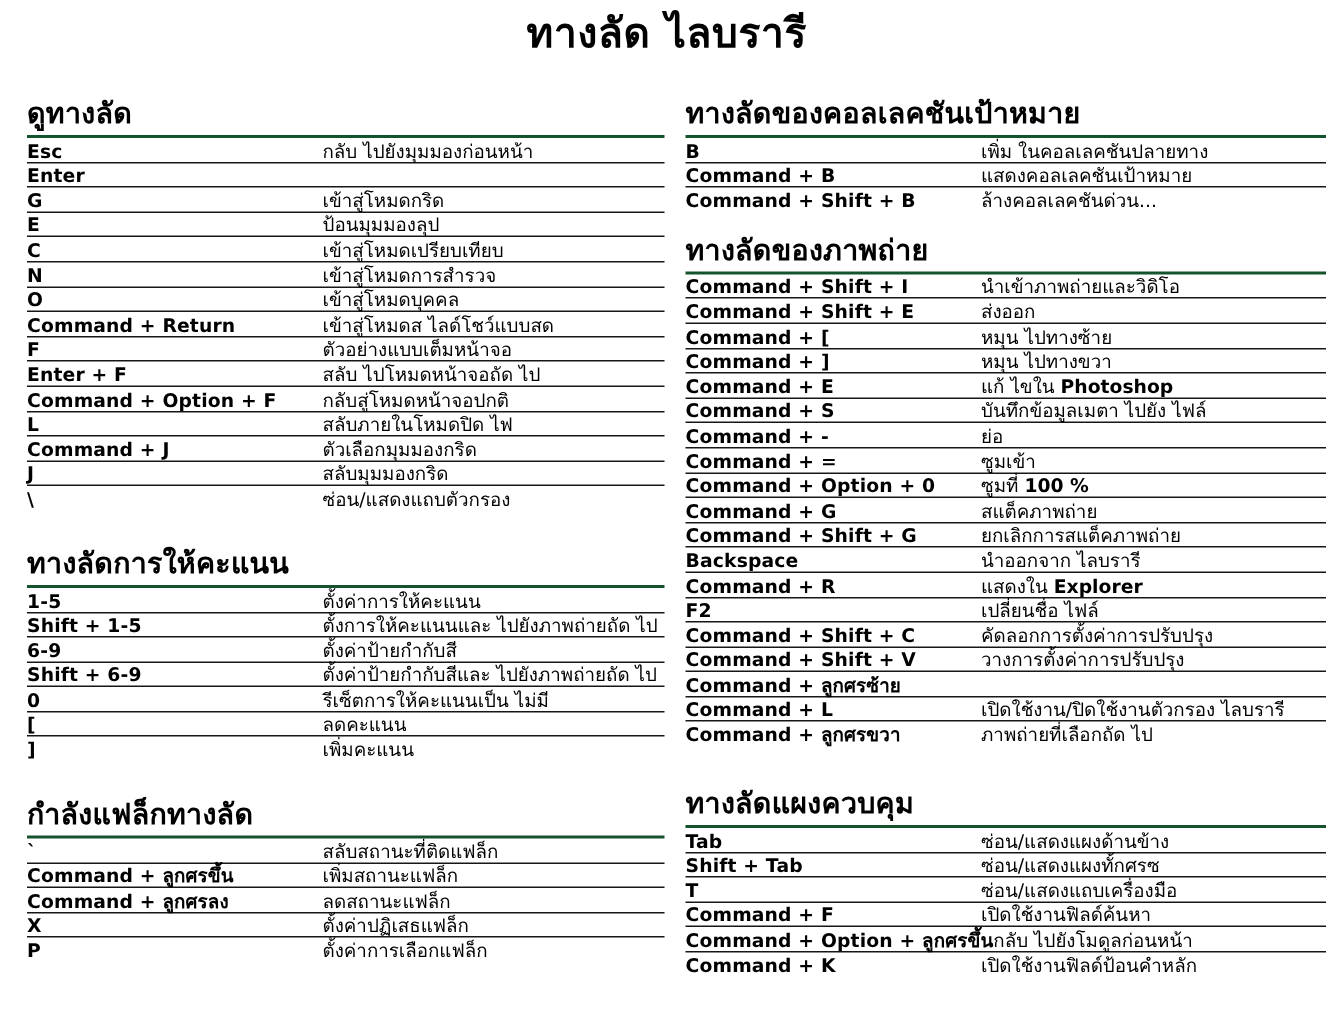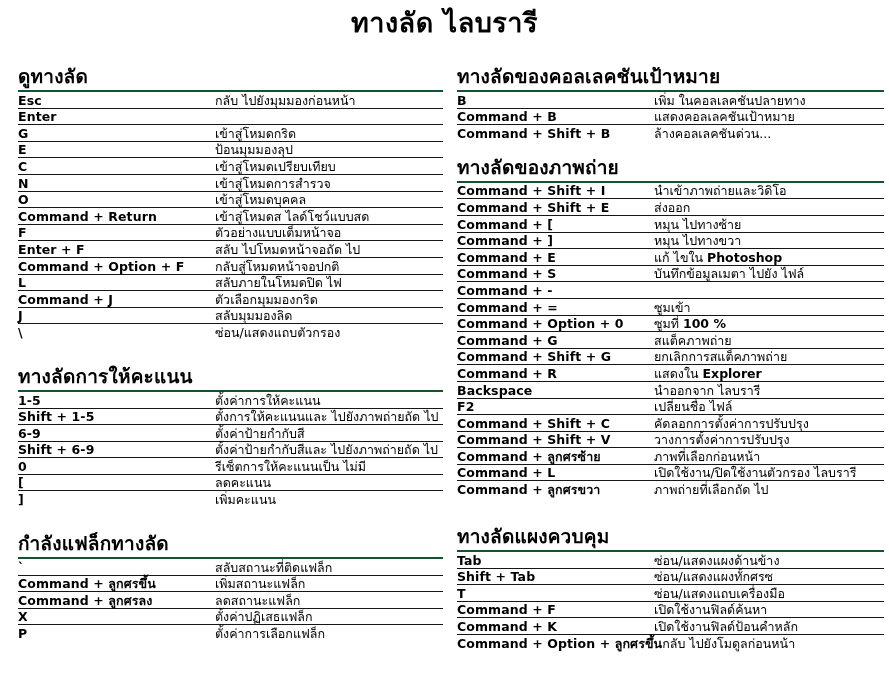--- a/index.html
+++ b/index.html
@@ -125,21 +125,21 @@
           <div class="row">
             <div class="cell-key">L</div>
             <div class="cell-desc"><span>สลับภายในโหมดปิด ไฟ</span><span class="desc-bold"></span></div>
           </div>
           <div class="row">
             <div class="cell-key">Command + J</div>
             <div class="cell-desc"><span>ตัวเลือกมุมมองกริด</span><span class="desc-bold"></span></div>
           </div>
           <div class="row">
             <div class="cell-key">J</div>
-            <div class="cell-desc"><span>สลับมุมมองลิด</span><span class="desc-bold"></span></div>
+            <div class="cell-desc"><span>สลับมุมมองกริด</span><span class="desc-bold"></span></div>
           </div>
           <div class="row">
             <div class="cell-key">\</div>
             <div class="cell-desc"><span>ซ่อน/แสดงแถบตัวกรอง</span><span class="desc-bold"></span></div>
           </div>
         </div>
         <div class="section">
           <div class="section-title">ทางลัดการให้คะแนน</div>
           <div class="row">
             <div class="cell-key">1-5</div>
@@ -231,60 +231,60 @@
           <div class="row">
             <div class="cell-key">Command + E</div>
             <div class="cell-desc"><span>แก้ ไขใน </span><span class="desc-bold">Photoshop</span></div>
           </div>
           <div class="row">
             <div class="cell-key">Command + S</div>
             <div class="cell-desc"><span>บันทึกข้อมูลเมตา ไปยัง ไฟล์</span><span class="desc-bold"></span></div>
           </div>
           <div class="row">
             <div class="cell-key">Command + -</div>
+            <div class="cell-desc"><span>ย่อ</span><span class="desc-bold"></span></div>
           </div>
           <div class="row">
             <div class="cell-key">Command + =</div>
             <div class="cell-desc"><span>ซูมเข้า</span><span class="desc-bold"></span></div>
           </div>
           <div class="row">
             <div class="cell-key">Command + Option + 0</div>
             <div class="cell-desc"><span>ซูมที่ </span><span class="desc-bold">100 %</span></div>
           </div>
           <div class="row">
             <div class="cell-key">Command + G</div>
             <div class="cell-desc"><span>สแต็คภาพถ่าย</span><span class="desc-bold"></span></div>
           </div>
           <div class="row">
             <div class="cell-key">Command + Shift + G</div>
             <div class="cell-desc"><span>ยกเลิกการสแต็คภาพถ่าย</span><span class="desc-bold"></span></div>
           </div>
           <div class="row">
+            <div class="cell-key">Backspace</div>
+            <div class="cell-desc"><span>นำออกจาก ไลบรารี</span><span class="desc-bold"></span></div>
+          </div>
+          <div class="row">
             <div class="cell-key">Command + R</div>
             <div class="cell-desc"><span>แสดงใน </span><span class="desc-bold">Explorer</span></div>
           </div>
           <div class="row">
-            <div class="cell-key">Backspace</div>
-            <div class="cell-desc"><span>นำออกจาก ไลบรารี</span><span class="desc-bold"></span></div>
-          </div>
-          <div class="row">
             <div class="cell-key">F2</div>
             <div class="cell-desc"><span>เปลี่ยนชื่อ ไฟล์</span><span class="desc-bold"></span></div>
           </div>
           <div class="row">
             <div class="cell-key">Command + Shift + C</div>
             <div class="cell-desc"><span>คัดลอกการตั้งค่าการปรับปรุง</span><span class="desc-bold"></span></div>
           </div>
           <div class="row">
             <div class="cell-key">Command + Shift + V</div>
             <div class="cell-desc"><span>วางการตั้งค่าการปรับปรุง</span><span class="desc-bold"></span></div>
           </div>
           <div class="row">
             <div class="cell-key">Command + ลูกศรซ้าย</div>
-            <div class="cell-desc"><span>ภาพที่เลือกก่อนหน้า</span><span class="desc-bold"></span></div>
           </div>
           <div class="row">
             <div class="cell-key">Command + L</div>
             <div class="cell-desc"><span>เปิดใช้งาน/ปิดใช้งานตัวกรอง ไลบรารี</span><span class="desc-bold"></span></div>
           </div>
           <div class="row">
             <div class="cell-key">Command + ลูกศรขวา</div>
             <div class="cell-desc"><span>ภาพถ่ายที่เลือกถัด ไป</span><span class="desc-bold"></span></div>
           </div>
         </div>
@@ -300,23 +300,23 @@
           </div>
           <div class="row">
             <div class="cell-key">T</div>
             <div class="cell-desc"><span>ซ่อน/แสดงแถบเครื่องมือ</span><span class="desc-bold"></span></div>
           </div>
           <div class="row">
             <div class="cell-key">Command + F</div>
             <div class="cell-desc"><span>เปิดใช้งานฟิลด์ค้นหา</span><span class="desc-bold"></span></div>
           </div>
           <div class="row">
+            <div class="cell-key">Command + Option + ลูกศรขึ้น</div>
+            <div class="cell-desc"><span>กลับ ไปยังโมดูลก่อนหน้า</span><span class="desc-bold"></span></div>
+          </div>
+          <div class="row">
             <div class="cell-key">Command + K</div>
             <div class="cell-desc"><span>เปิดใช้งานฟิลด์ป้อนคำหลัก</span><span class="desc-bold"></span></div>
-          </div>
-          <div class="row">
-            <div class="cell-key">Command + Option + ลูกศรขึ้น</div>
-            <div class="cell-desc"><span>กลับ ไปยังโมดูลก่อนหน้า</span><span class="desc-bold"></span></div>
           </div>
         </div>
       </div>
   </div>
 </div>
 
 </body></html>

